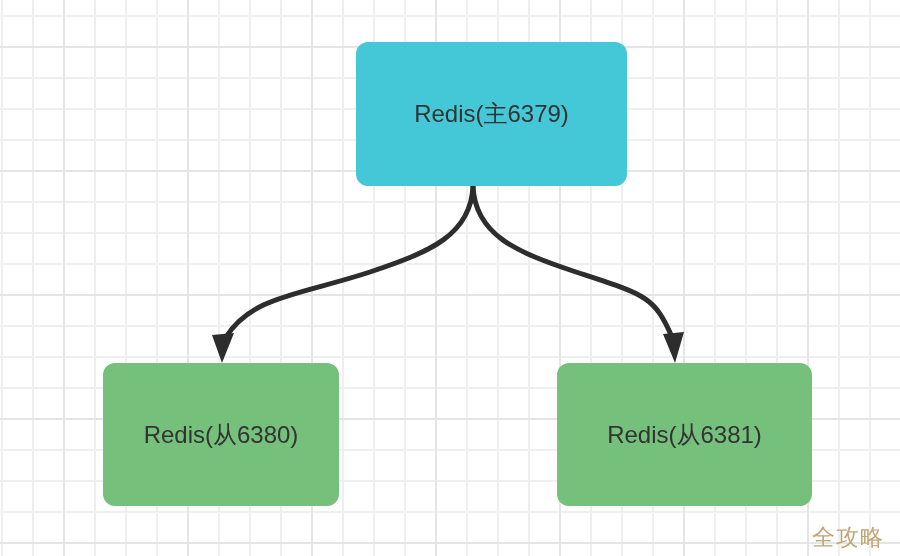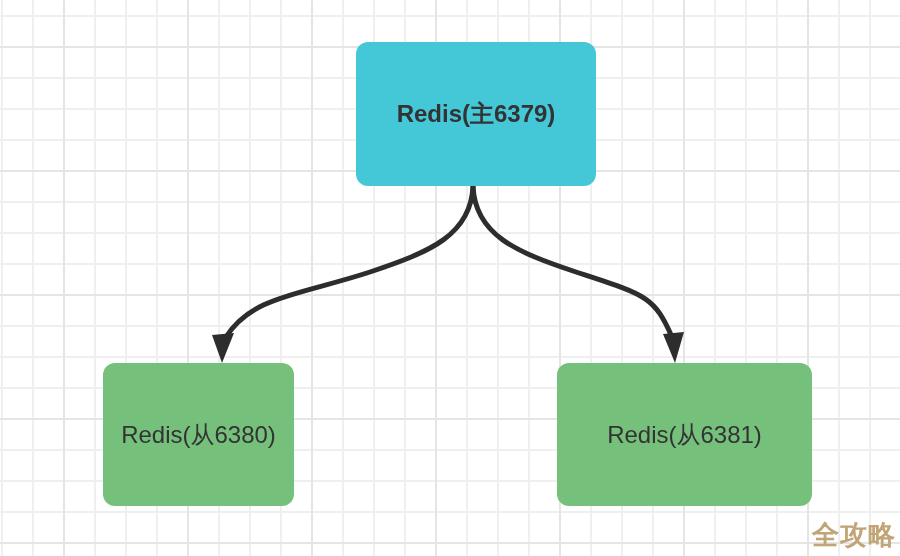--- a/index.html
+++ b/index.html
@@ -31,30 +31,30 @@
   .node {
     position: absolute;
     border-radius: 12px;
     display: flex;
     align-items: center;
     justify-content: center;
     font-size: 24px;
     color: #333333;
     cursor: default;
   }
-  .node-master { left: 356px; top: 42px;  width: 240px; height: 144px; font-weight: bold; }
-  .node-slave1 { left: 103px; top: 363px; width: 191px; height: 143px; }
+  .node-master { left: 356px; top: 42px;  width: 271px; height: 144px; }
+  .node-slave1 { left: 103px; top: 363px; width: 236px; height: 143px; }
   .node-slave2 { left: 557px; top: 363px; width: 255px; height: 143px; }
 
   .watermark {
     position: absolute;
-    right: 4px;
+    right: 16px;
     bottom: 3px;
-    font-size: 27px;
-    font-weight: bold;
+    font-size: 23px;
+    font-weight: normal;
     letter-spacing: 1px;
     user-select: none;
   }
 </style>
 </head>
 <body>
 
 <div class="canvas">
 
   <svg class="edges-layer" viewBox="0 0 900 556" xmlns="http://www.w3.org/2000/svg">

